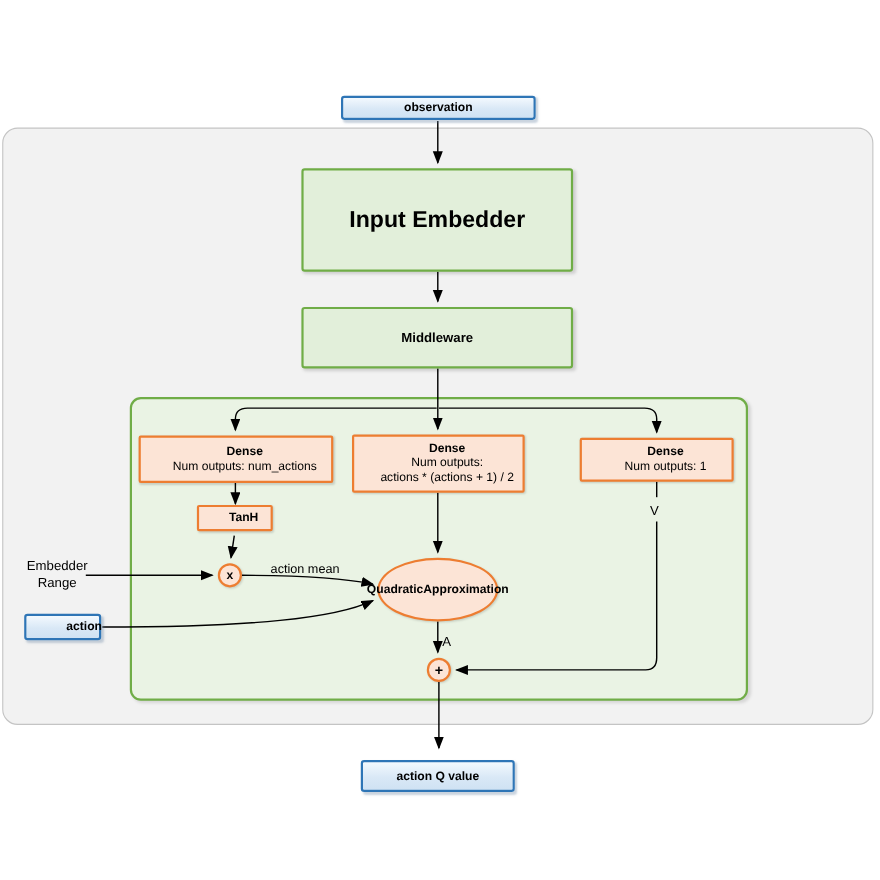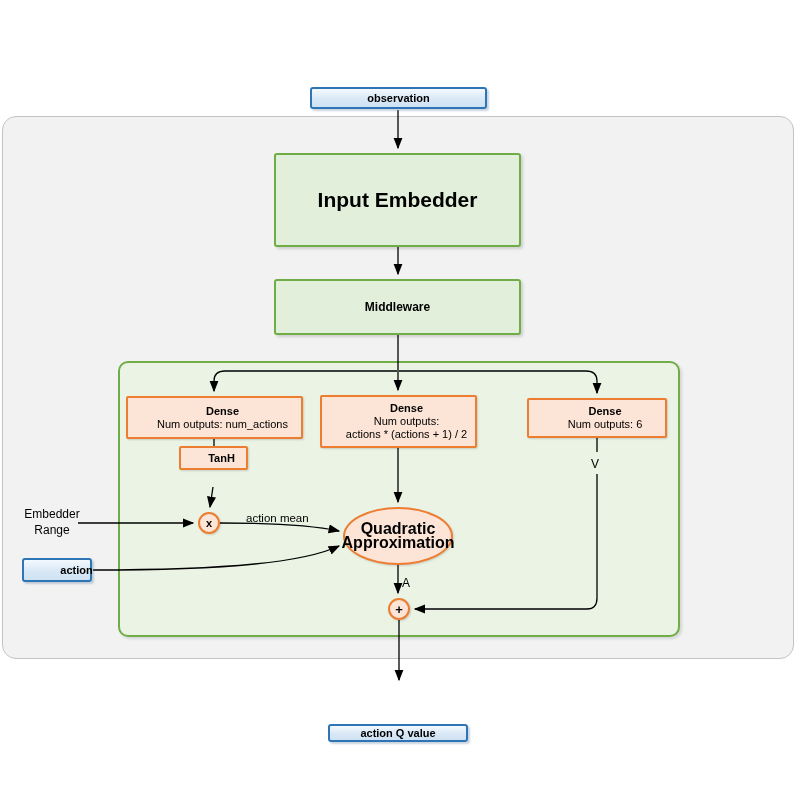--- a/index.html
+++ b/index.html
@@ -38,22 +38,22 @@
     box-shadow:1px 1px 2px rgba(0,0,0,0.15);
     padding-left:16px;
   }
   .orange-circle {
     background:#fce4d6; border:2px solid #ed7d31; border-radius:50%;
     display:flex; align-items:center; justify-content:center;
     font-weight:bold; box-shadow:1px 1px 2px rgba(0,0,0,0.15);
   }
   .orange-ellipse {
     background:#fce4d6; border:2px solid #ed7d31; border-radius:50%;
-    display:flex; flex-direction:column; align-items:center; justify-content:center;
-    font-size:16px; font-weight:bold; line-height:14px; text-align:center;
+    display:flex; flex-direction:row; align-items:center; justify-content:center;
+    font-size:11px; font-weight:bold; line-height:14px; text-align:center;
     box-shadow:1px 1px 2px rgba(0,0,0,0.15);
   }
   .node-title { font-weight:bold; }
   .plain-label { font-size:12px; }
   .small-label { font-size:11.5px; }
   svg.connectors { position:absolute; left:0; top:0; pointer-events:none; }
 </style>
 </head>
 <body>
 
@@ -105,45 +105,45 @@
   </div>
 
   <div class="abs orange-node" style="left:320px; top:395px; width:157px; height:53px;">
     <span class="node-title">Dense</span>
     <span>Num outputs:</span>
     <span>actions * (actions + 1) / 2</span>
   </div>
 
   <div class="abs orange-node" style="left:527px; top:398px; width:140px; height:40px;">
     <span class="node-title">Dense</span>
-    <span>Num outputs: 6</span>
+    <span>Num outputs: 1</span>
   </div>
 
-  <div class="abs orange-node" style="left:179px; top:446px; width:69px; height:24px; font-weight:bold;">
+  <div class="abs orange-node" style="left:179px; top:459px; width:69px; height:24px; font-weight:bold;">
     <span>TanH</span>
   </div>
 
   <div class="abs orange-circle" style="left:198px; top:512px; width:22px; height:22px; font-size:11px;">
     <span>x</span>
   </div>
 
   <div class="abs orange-ellipse" style="left:343px; top:507px; width:110px; height:58px;">
     <span>Quadratic</span>
     <span>Approximation</span>
   </div>
 
   <div class="abs orange-circle" style="left:388px; top:598px; width:22px; height:22px; font-size:13px;">
     <span>+</span>
   </div>
 
   <div class="abs blue-node" style="left:22px; top:558px; width:70px; height:24px;padding-left:39px;">
     <span>action</span>
   </div>
 
-  <div class="abs blue-node" style="left:328px; top:724px; width:140px; height:18px;justify-content:center;">
+  <div class="abs blue-node" style="left:328px; top:691px; width:140px; height:29px;justify-content:center;">
     <span>action Q value</span>
   </div>
 
 
   <div class="abs plain-label" style="left:24px; top:506px; width:56px; text-align:center; line-height:16px;">
     <div>Embedder</div>
     <div>Range</div>
   </div>
 
   <div class="abs small-label" style="left:246px; top:512px;">action mean</div>

